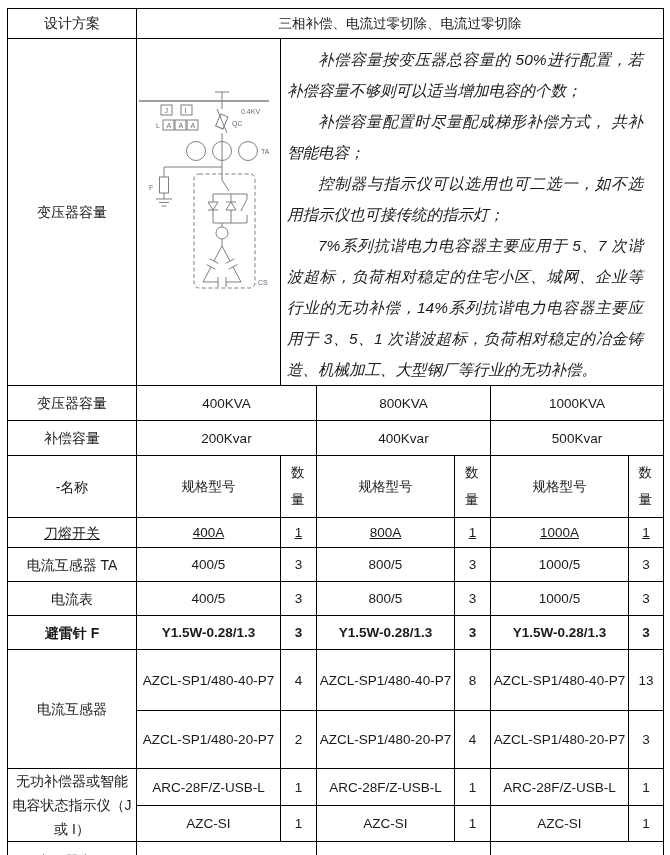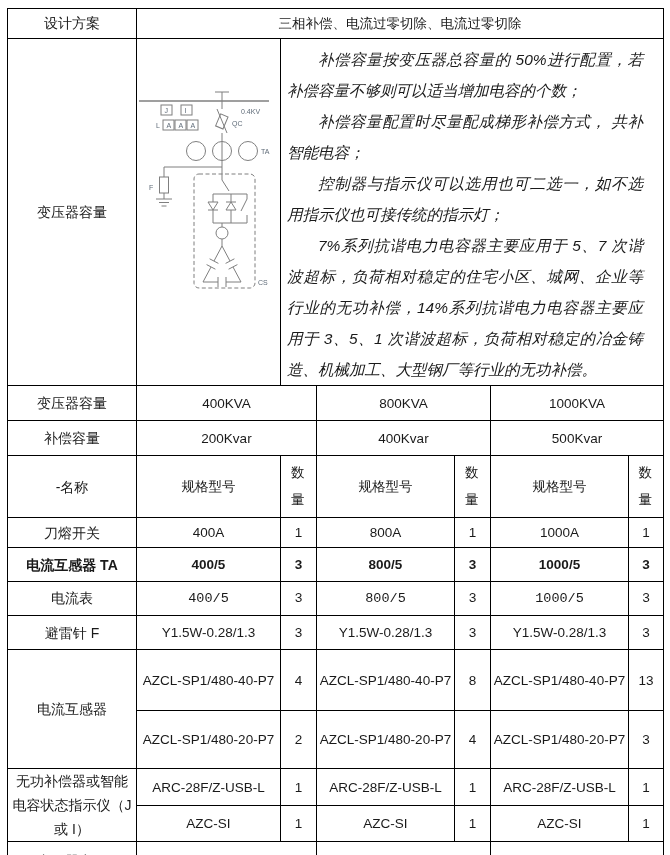--- a/index.html
+++ b/index.html
@@ -40,22 +40,22 @@
   td.diagram-cell{vertical-align:top;padding:0;}
   .vtext{
     width:1.12em;
     margin:0 auto;
     word-break:break-all;
     line-height:1.95;
     font-size:13.5px;
     text-align:left;
   }
   tr.r1{height:30px;font-family:Liberation Serif, serif;}  tr.r2{height:317px;} tr.r3{height:35px;}
-  tr.r4{height:35px;}  tr.r5{height:62px;}  tr.r6{height:30px;}
-  tr.r7{height:34px;font-weight:bold;}  tr.r8{height:34px;font-family:Liberation Mono, monospace;}  tr.r9{height:34px;}
+  tr.r4{height:35px;}  tr.r5{height:62px;}  tr.r6{height:30px;text-decoration:underline;}
+  tr.r7{height:34px;}  tr.r8{height:34px;}  tr.r9{height:34px;font-weight:bold;}
   tr.r10{height:61px;} tr.r11{height:58px;} tr.r12{height:37px;}
   tr.r13{height:36px;} tr.r14{height:39px;}
   svg.diagram{display:block;}
   svg.diagram text{
     font-family:"Liberation Sans","DejaVu Sans",sans-serif;
     font-size:7px;
     fill:#5f6b78;
   }
 </style>
 </head>

